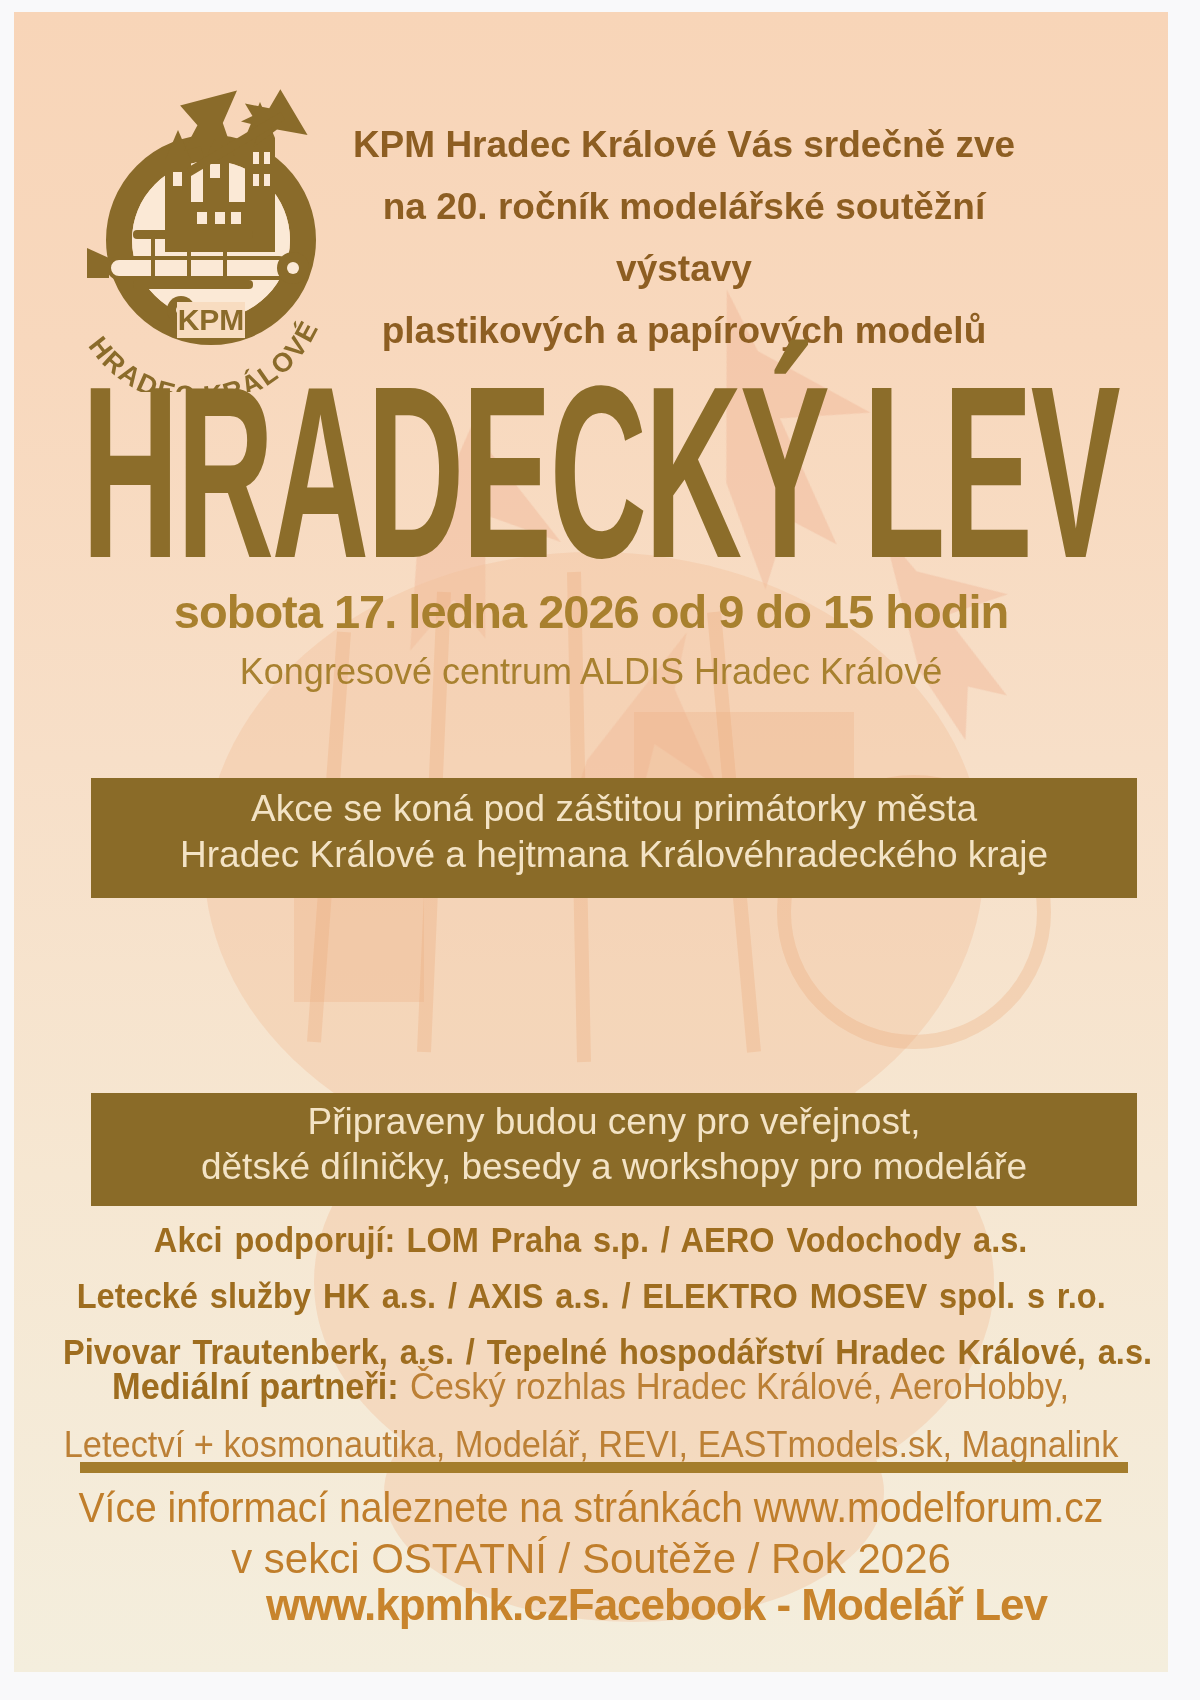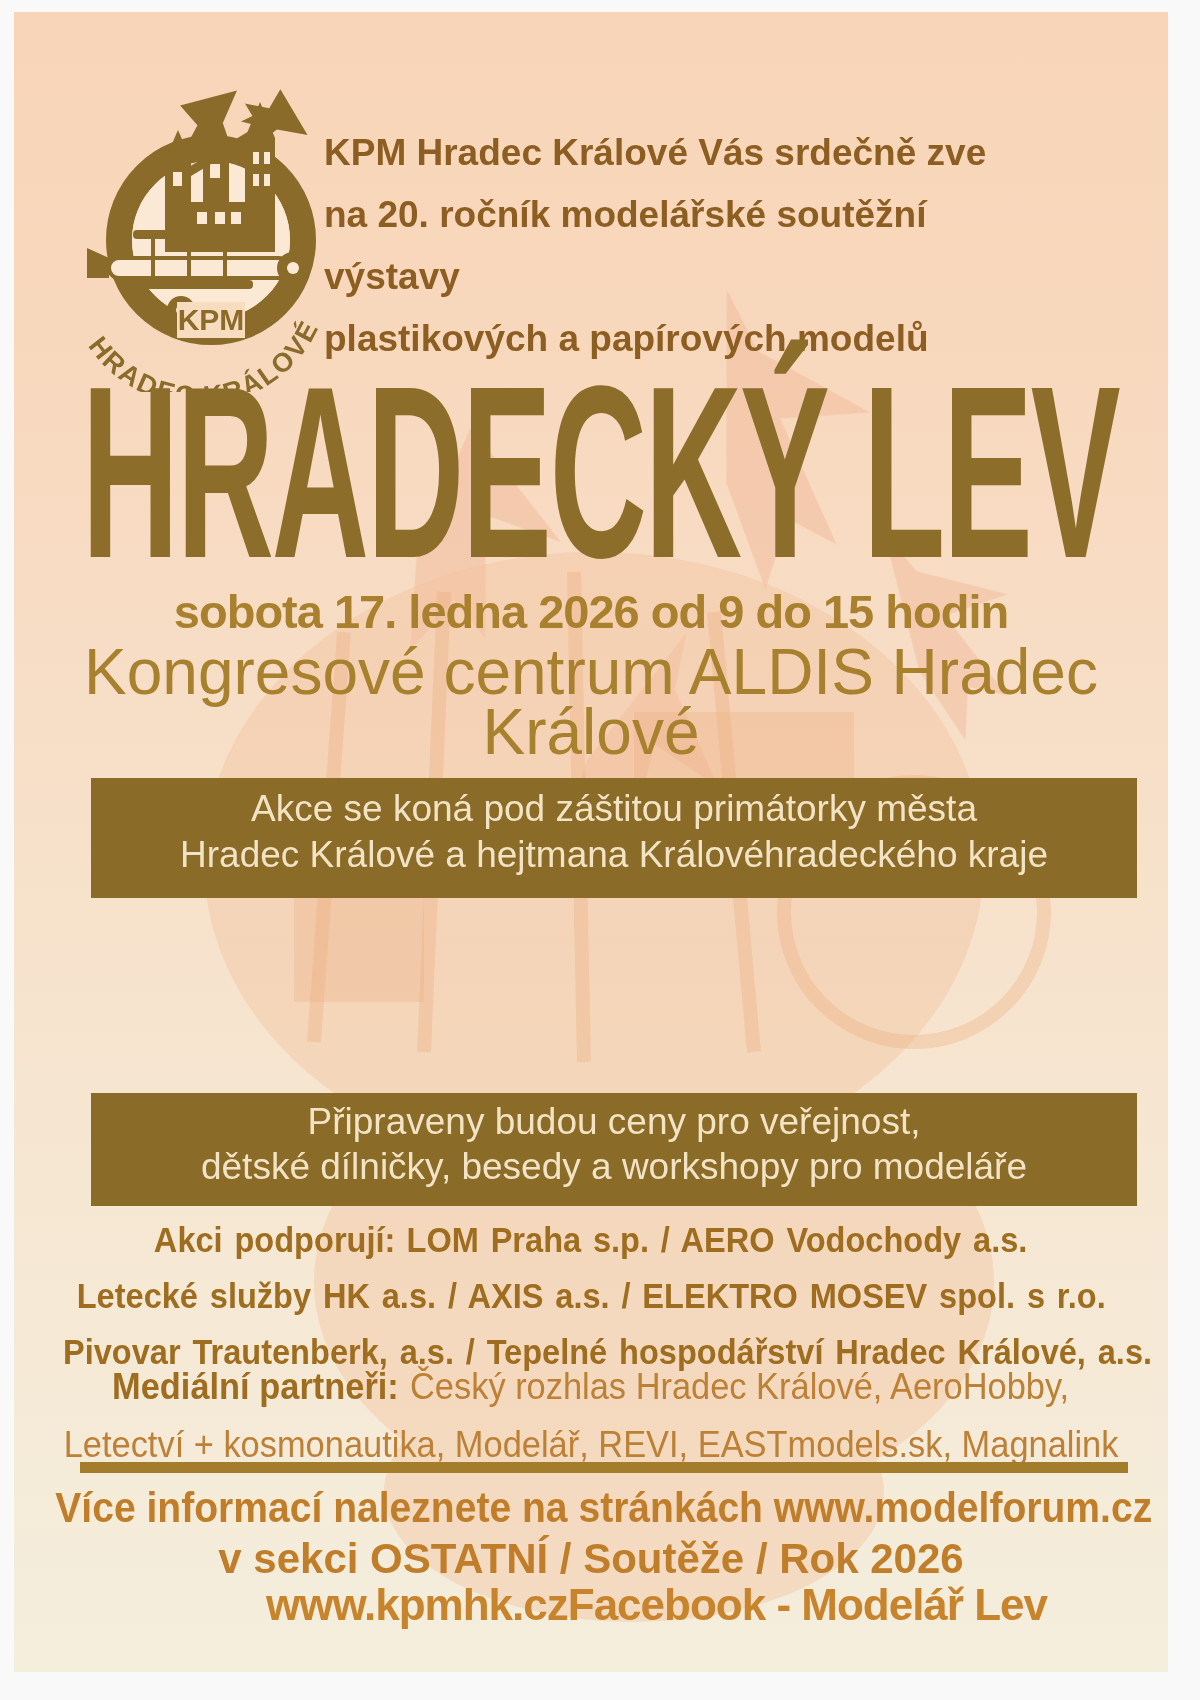--- a/index.html
+++ b/index.html
@@ -2,46 +2,46 @@
 <html><head>
 <meta charset="utf-8">
 <style>
   html,body{margin:0;padding:0;width:1200px;height:1700px;overflow:hidden;
     background:#f8f8f9;font-family:"Liberation Sans","DejaVu Sans",sans-serif;}
   .scan-page{position:relative;width:1200px;height:1700px;background:#f9f9fa;}
   .poster{position:absolute;left:14px;top:12px;width:1154px;height:1660px;overflow:hidden;
     background:linear-gradient(180deg,#f8d5b8 0%,#f8d8bd 20%,#f7dfc8 45%,#f6e7d2 70%,#f4eedd 100%);}
   .wm{position:absolute;left:0;top:0;width:100%;height:100%;pointer-events:none;}
   .logo{position:absolute;left:55px;top:60px;width:280px;height:320px;}
-  .hdr{position:absolute;left:310px;top:110px;width:720px;}
+  .hdr{position:absolute;left:310px;top:102px;width:720px;text-align:center;}
   .hdr p{margin:0;font-size:37px;font-weight:700;line-height:62px;color:#8d5e22;}
   .title{position:absolute;left:calc(50% + 9px);top:338px;margin:0;white-space:nowrap;
     font-size:245px;line-height:245px;font-weight:700;color:#8c6d2a;letter-spacing:-4px;
     transform:translateX(-50%) scaleX(0.55);}
   .dateline{position:absolute;left:0;top:571px;width:100%;text-align:center;margin:0;
     font-size:47px;line-height:58px;font-weight:700;letter-spacing:-1px;color:#a8802e;}
   .venueline{position:absolute;left:0;top:630px;width:100%;text-align:center;margin:0;
-    font-size:64px;line-height:60px;font-weight:400;color:#a8812f;}
+    font-size:36px;line-height:60px;font-weight:400;color:#a8812f;}
   .banner{position:absolute;left:68px;width:1046px;background:#8a6b28;text-align:center;color:#f3e3c5;margin-left:9px;}
   .banner p{margin:0;font-size:37px;font-weight:400;}
   .banner1{top:766px;height:112px;padding-top:8px;}
   .banner1 p{line-height:46px;}
   .banner2{top:1081px;height:107px;padding-top:6px;}
   .banner2 p{line-height:45px;}
   .highlights{position:absolute;left:0;top:886px;width:100%;text-align:center;}
   .highlights p{margin:0;font-size:46px;line-height:60px;font-weight:400;color:#a37b2c;}
   .sponsors{position:absolute;left:0;top:1196px;width:100%;text-align:center;}
   .sponsors p{margin:8px;font-size:35px;line-height:48px;font-weight:700;color:#9e6d1f;word-spacing:3px;}
   .media{position:absolute;left:0;top:1342px;width:100%;text-align:center;}
   .media p{margin:8px;font-size:37px;line-height:50px;font-weight:400;color:#bc8036;}
   .media .lbl{font-weight:700;color:#9e6d1f;margin-right:12px;}
   .cx{display:inline-block;white-space:nowrap;transform:scaleX(0.93);transform-origin:50% 50%;}
   .divider{position:absolute;left:66px;top:1450px;width:1048px;height:11px;background:#a47d2c;}
   .info{position:absolute;left:0;top:1470px;width:100%;text-align:center;}
-  .info p{margin:0;font-size:42px;line-height:51px;font-weight:700;color:#c07e2b;}
+  .info p{margin:0;font-size:42px;line-height:51px;font-weight:400;color:#c07e2b;}
   .footer{position:absolute;left:128px;top:1568px;width:905px;display:flex;justify-content:flex-end;}
   .footer span{font-size:44px;font-weight:700;letter-spacing:-1px;color:#c8842c;white-space:nowrap;}
 </style>
 </head>
 <body>
 
 <div class="scan-page">
   <div class="poster">
 
     <svg class="wm" viewBox="0 0 1154 1660" aria-hidden="true">

